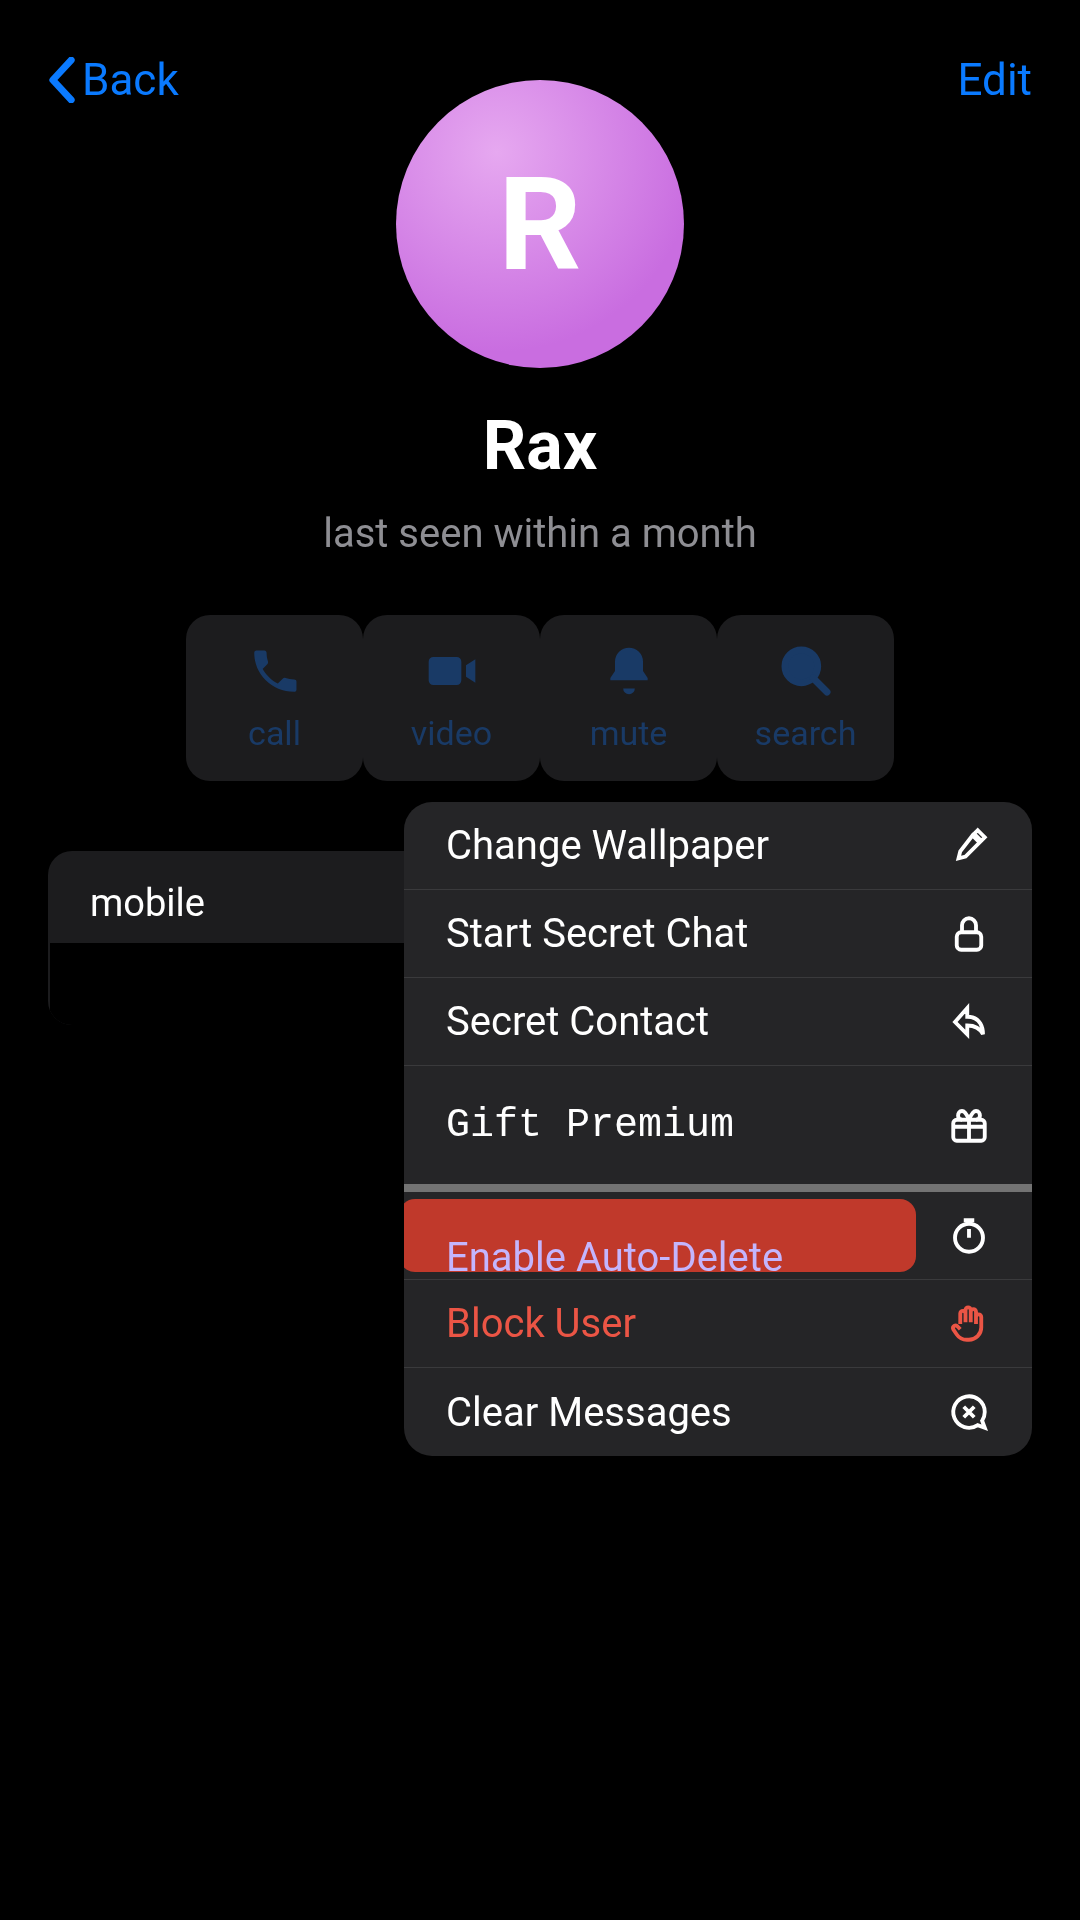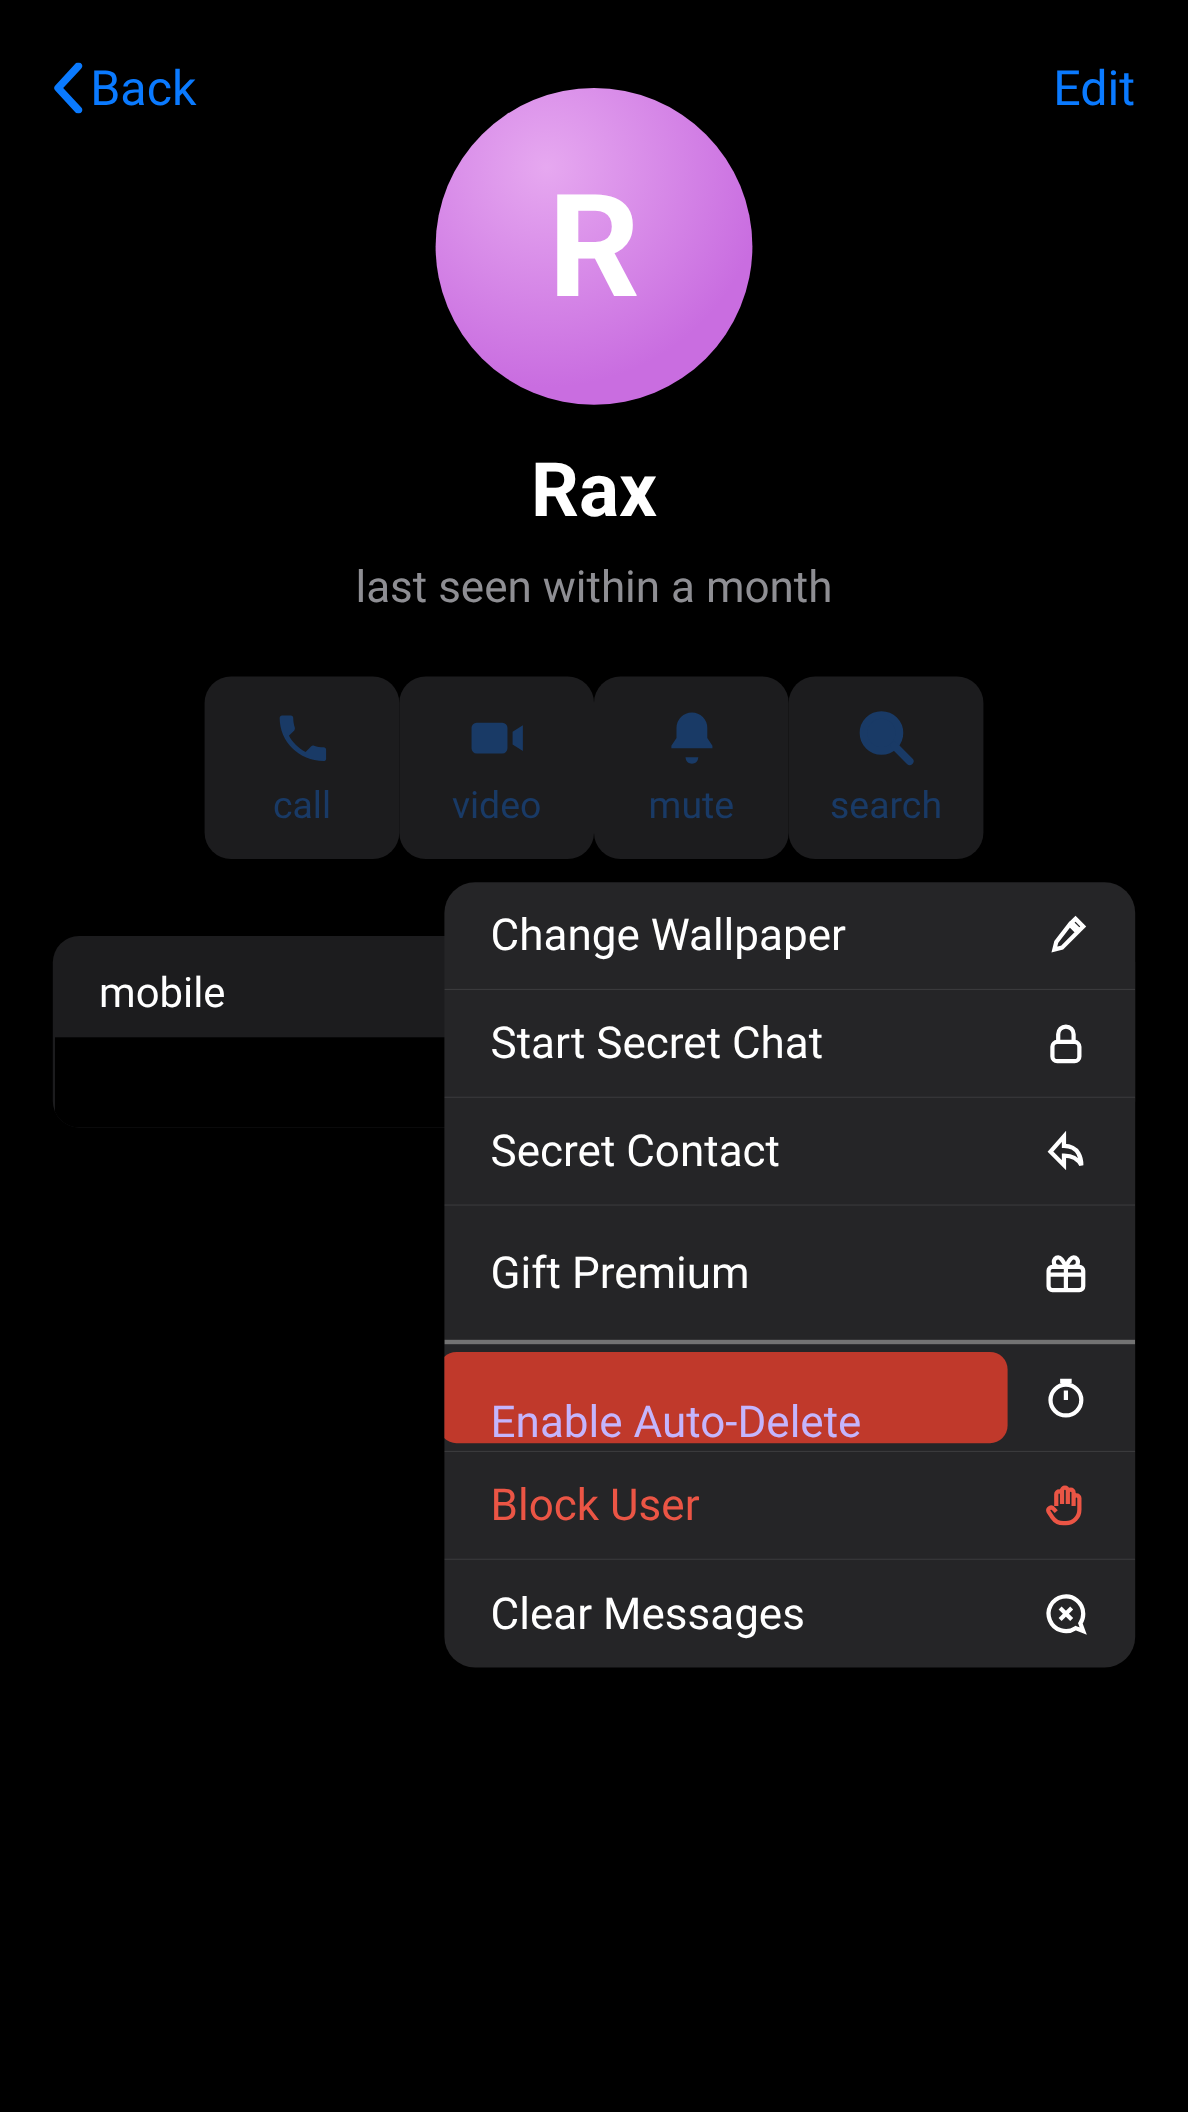--- a/index.html
+++ b/index.html
@@ -122,28 +122,28 @@
       width: 628px;
       background: #252527;
       border-radius: 28px;
       overflow: hidden;
     }
     .menu-item {
       display: flex;
       align-items: center;
       justify-content: space-between;
       padding: 0 42px;
-      height: 98px;
+      height: 88px;
       font-size: 40px;
       color: #fff;
       border-bottom: 1px solid #3a3a3c;
       position: relative;
     }
     .menu-item:last-child { border-bottom: none; }
-    .menu-item.sep-thick { border-bottom: 4px solid #737373; height: 126px;}
+    .menu-item.sep-thick { border-bottom: 8px solid #737373; height: 126px; font-family: Liberation Mono, monospace;}
     .menu-item.danger { color: #eb5545; }
     .menu-item.highlighted::before {
       content: "";
       position: absolute;
       left: -5px; top: 7px; bottom: 7px;
       width: 517px;
       background: #c0392b;
       border-radius: 16px;
       z-index: 0;
     }

